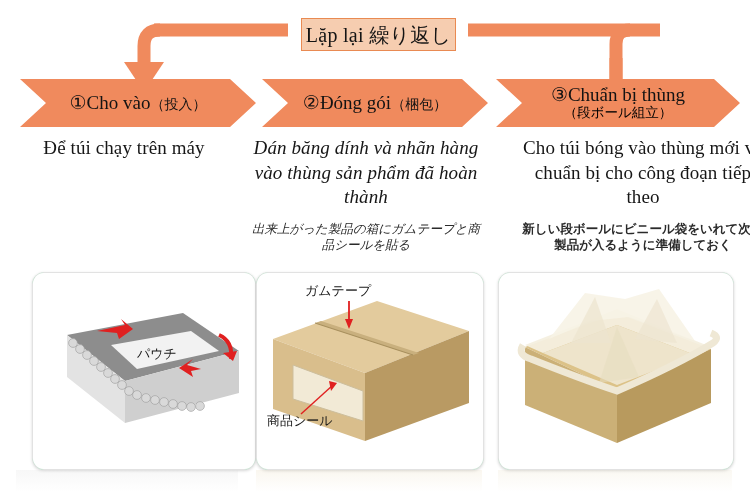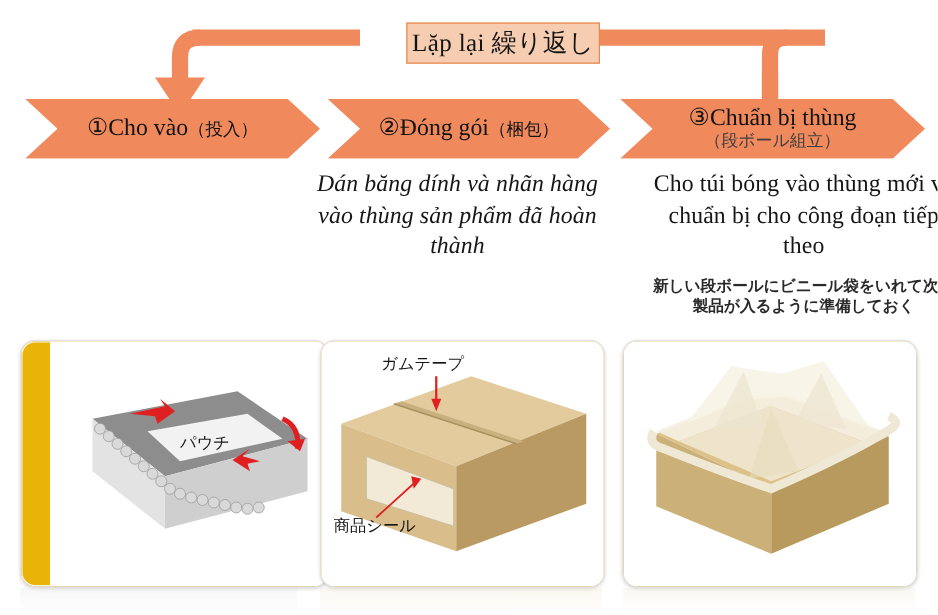--- a/index.html
+++ b/index.html
@@ -35,21 +35,20 @@
     border: 1px solid #e98a52;
     display: flex;
     align-items: center;
     justify-content: center;
     font-size: 20px;
     line-height: 1;
     letter-spacing: .3px;
     color: #141414;
     white-space: nowrap;
     z-index: 4;
-    margin-left: 24px;
   }
 
   
   .chev {
     position: absolute;
     top: 79px;
     height: 48px;
     background: #f08a5d;
     display: flex;
     align-items: center;
@@ -68,21 +67,21 @@
     font-size: 19px;
     line-height: 1.05;
     color: #131313;
     white-space: nowrap;
   }
   .chev-line1 .jp { font-size: 14px; }
   .chev-line2 {
     font-size: 13.5px;
     line-height: 1.1;
     margin-top: 1px;
-    color: #404040;
+    color: #000000;
     white-space: nowrap;
     font-family: Liberation Sans, sans-serif;
   }
 
   
   .col {
     position: absolute;
     top: 136px;
     text-align: center;
   }
@@ -105,27 +104,27 @@
   }
   #col-1 .jp-text { margin-top: 20px; }
   #col-2 .jp-text { margin-top: 11px; }
   #col-3 .jp-text { margin-top: 11px; font-weight: bold; }
 
   
   .panel {
     position: absolute;
     top: 272px;
     height: 196px;
-    background: #eab308;
+    background: #86efac;
     border: 1px solid #e2e2e2;
     border-radius: 12px;
     box-shadow: 0 1px 3px rgba(0,0,0,.16), 0 0 0 1px rgba(255,255,255,.9) inset;
     overflow: hidden;
   }
-  #panel-1 { left: 16px;  width: 222px; padding-left: 23px; }
+  #panel-1 { left: 32px;  width: 222px; }
   #panel-2 { left: 256px; width: 226px; }
   #panel-3 { left: 498px; width: 234px; }
 
   .panel-svg { display: block; width: 100%; height: 100%; }
 
   .reflection {
     position: absolute;
     top: 470px;
     height: 22px;
     opacity: .22;
@@ -175,24 +174,26 @@
 </div>
 
 <div class="chev" id="chev-3">
   <div class="chev-line1">
     <span>③</span><span>Chuẩn bị thùng</span>
   </div>
   <div class="chev-line2">（段ボール組立）</div>
 </div>
 
 <div class="col" id="col-1">
+  <div class="vn-text">Để túi chạy trên máy</div>
 </div>
 
 <div class="col" id="col-2">
   <div class="vn-text">Dán băng dính và nhãn hàng vào thùng sản phẩm đã hoàn thành</div>
+  <div class="jp-text">出来上がった製品の箱にガムテープと商品シールを貼る</div>
 </div>
 
 <div class="col" id="col-3">
   <div class="vn-text">Cho túi bóng vào thùng mới và chuẩn bị cho công đoạn tiếp theo</div>
   <div class="jp-text">新しい段ボールにビニール袋をいれて次の製品が入るように準備しておく</div>
 </div>
 
 <div class="panel" id="panel-1">
   <svg class="panel-svg" viewBox="0 0 222 196">
     <rect width="222" height="196" fill="#ffffff"></rect>

